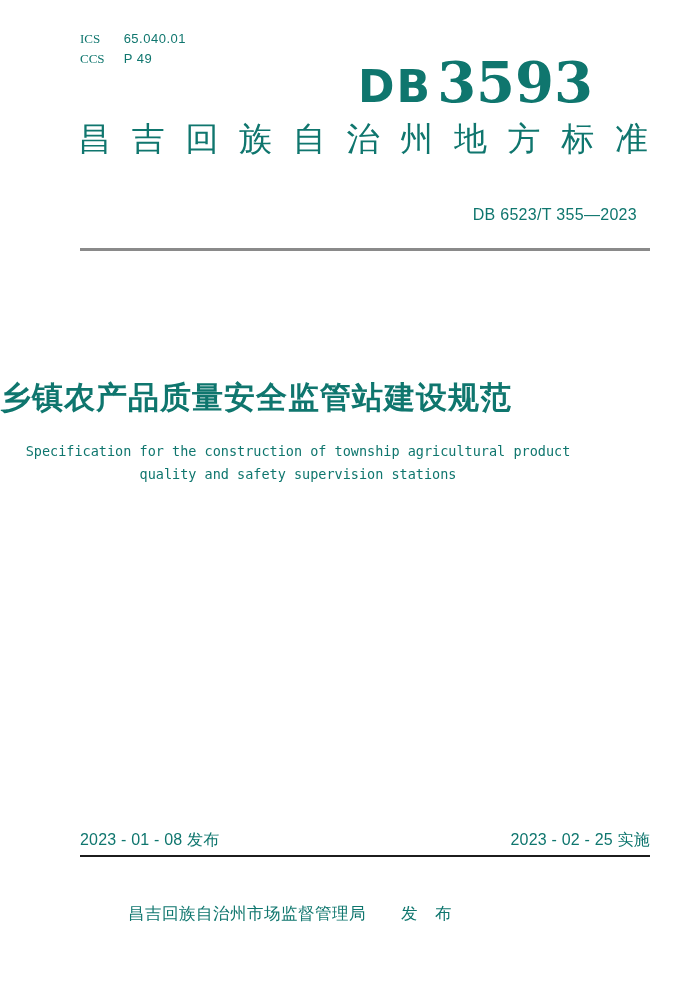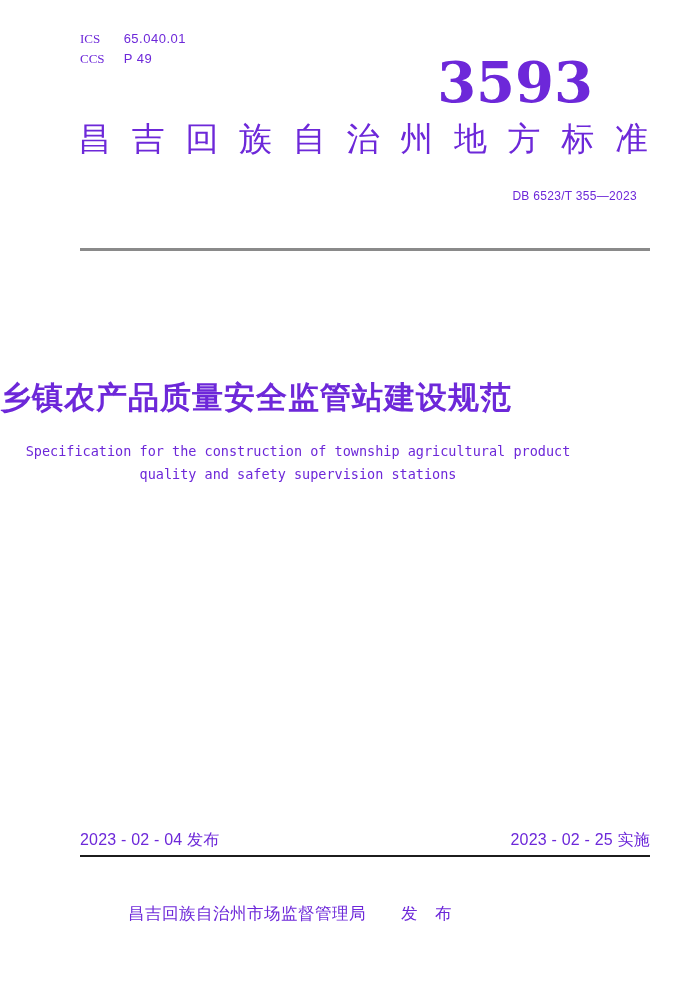--- a/index.html
+++ b/index.html
@@ -1,35 +1,35 @@
 <!DOCTYPE html>
 <html><head>
 <meta charset="utf-8">
 <style>
   html,body{margin:0;padding:0;background:#ffffff;}
   .page{
     position:relative;width:700px;height:990px;background:#ffffff;
-    font-family:"Liberation Sans",sans-serif;color:#6d28d9;overflow:hidden;
+    font-family:"Liberation Sans",sans-serif;color:#0f766e;overflow:hidden;
   }
   
   .ics-block{position:absolute;left:80px;top:29px;font-size:13px;line-height:20px;}
   .ics-row .code-label{font-family:"Liberation Serif",serif;display:inline-block;min-width:32px;}
   .ics-row .code-value{margin-left:8px;letter-spacing:0.5px;}
   
   .logo{position:absolute;top:54px;right:107px;display:flex;align-items:baseline;line-height:1;}
   .logo-db{font-family:"DejaVu Sans",sans-serif;font-weight:900;font-size:44px;letter-spacing:2px;}
   .logo-num{font-family:"DejaVu Serif",serif;font-weight:700;font-size:56px;margin-left:5px;}
   
   .standard-type{
     position:absolute;left:78px;top:120px;width:570px;
     font-size:33px;font-weight:500;line-height:38px;
     text-align:justify;text-align-last:justify;
   }
   
-  .doc-number{position:absolute;top:189px;right:63px;font-size:12px;font-weight:500;letter-spacing:0.3px;}
+  .doc-number{position:absolute;top:206px;right:63px;font-size:16px;font-weight:500;letter-spacing:0.3px;}
   
   .rule-top{position:absolute;left:80px;top:248px;width:570px;height:3px;background:#8a8a8a;}
   .rule-bottom{position:absolute;left:80px;top:855px;width:570px;height:2px;background:#1c1c1c;}
   
   .title-zh{
     position:absolute;left:0;top:377px;width:700px;text-align:left;
     font-size:31px;font-weight:600;letter-spacing:1px;
   }
   
   .title-en{
@@ -59,38 +59,39 @@
       <span class="code-label">ICS</span>
       <span class="code-value">65.040.01</span>
     </div>
     <div class="ics-row">
       <span class="code-label">CCS</span>
       <span class="code-value">P 49</span>
     </div>
   </div>
 
   <div class="logo">
+    <span class="logo-db">DB</span>
     <span class="logo-num">3593</span>
   </div>
 
   <div class="standard-type">昌吉回族自治州地方标准</div>
 
   <div class="doc-number">DB 6523/T 355—2023</div>
 
   <div class="rule-top"></div>
 
   <div class="title-zh">乡镇农产品质量安全监管站建设规范</div>
 
   <div class="title-en">
     <div>Specification for the construction of township agricultural product</div>
     <div>quality and safety supervision stations</div>
   </div>
 
   <div class="date-row">
-    <span>2023 - 02 - 04 发布</span>
+    <span>2023 - 01 - 08 发布</span>
     <span>2023 - 02 - 25 实施</span>
   </div>
 
   <div class="rule-bottom"></div>
 
   <div class="footer-line">
     <span>昌吉回族自治州市场监督管理局</span>
     <span class="publish-label">发　布</span>
   </div>
 

